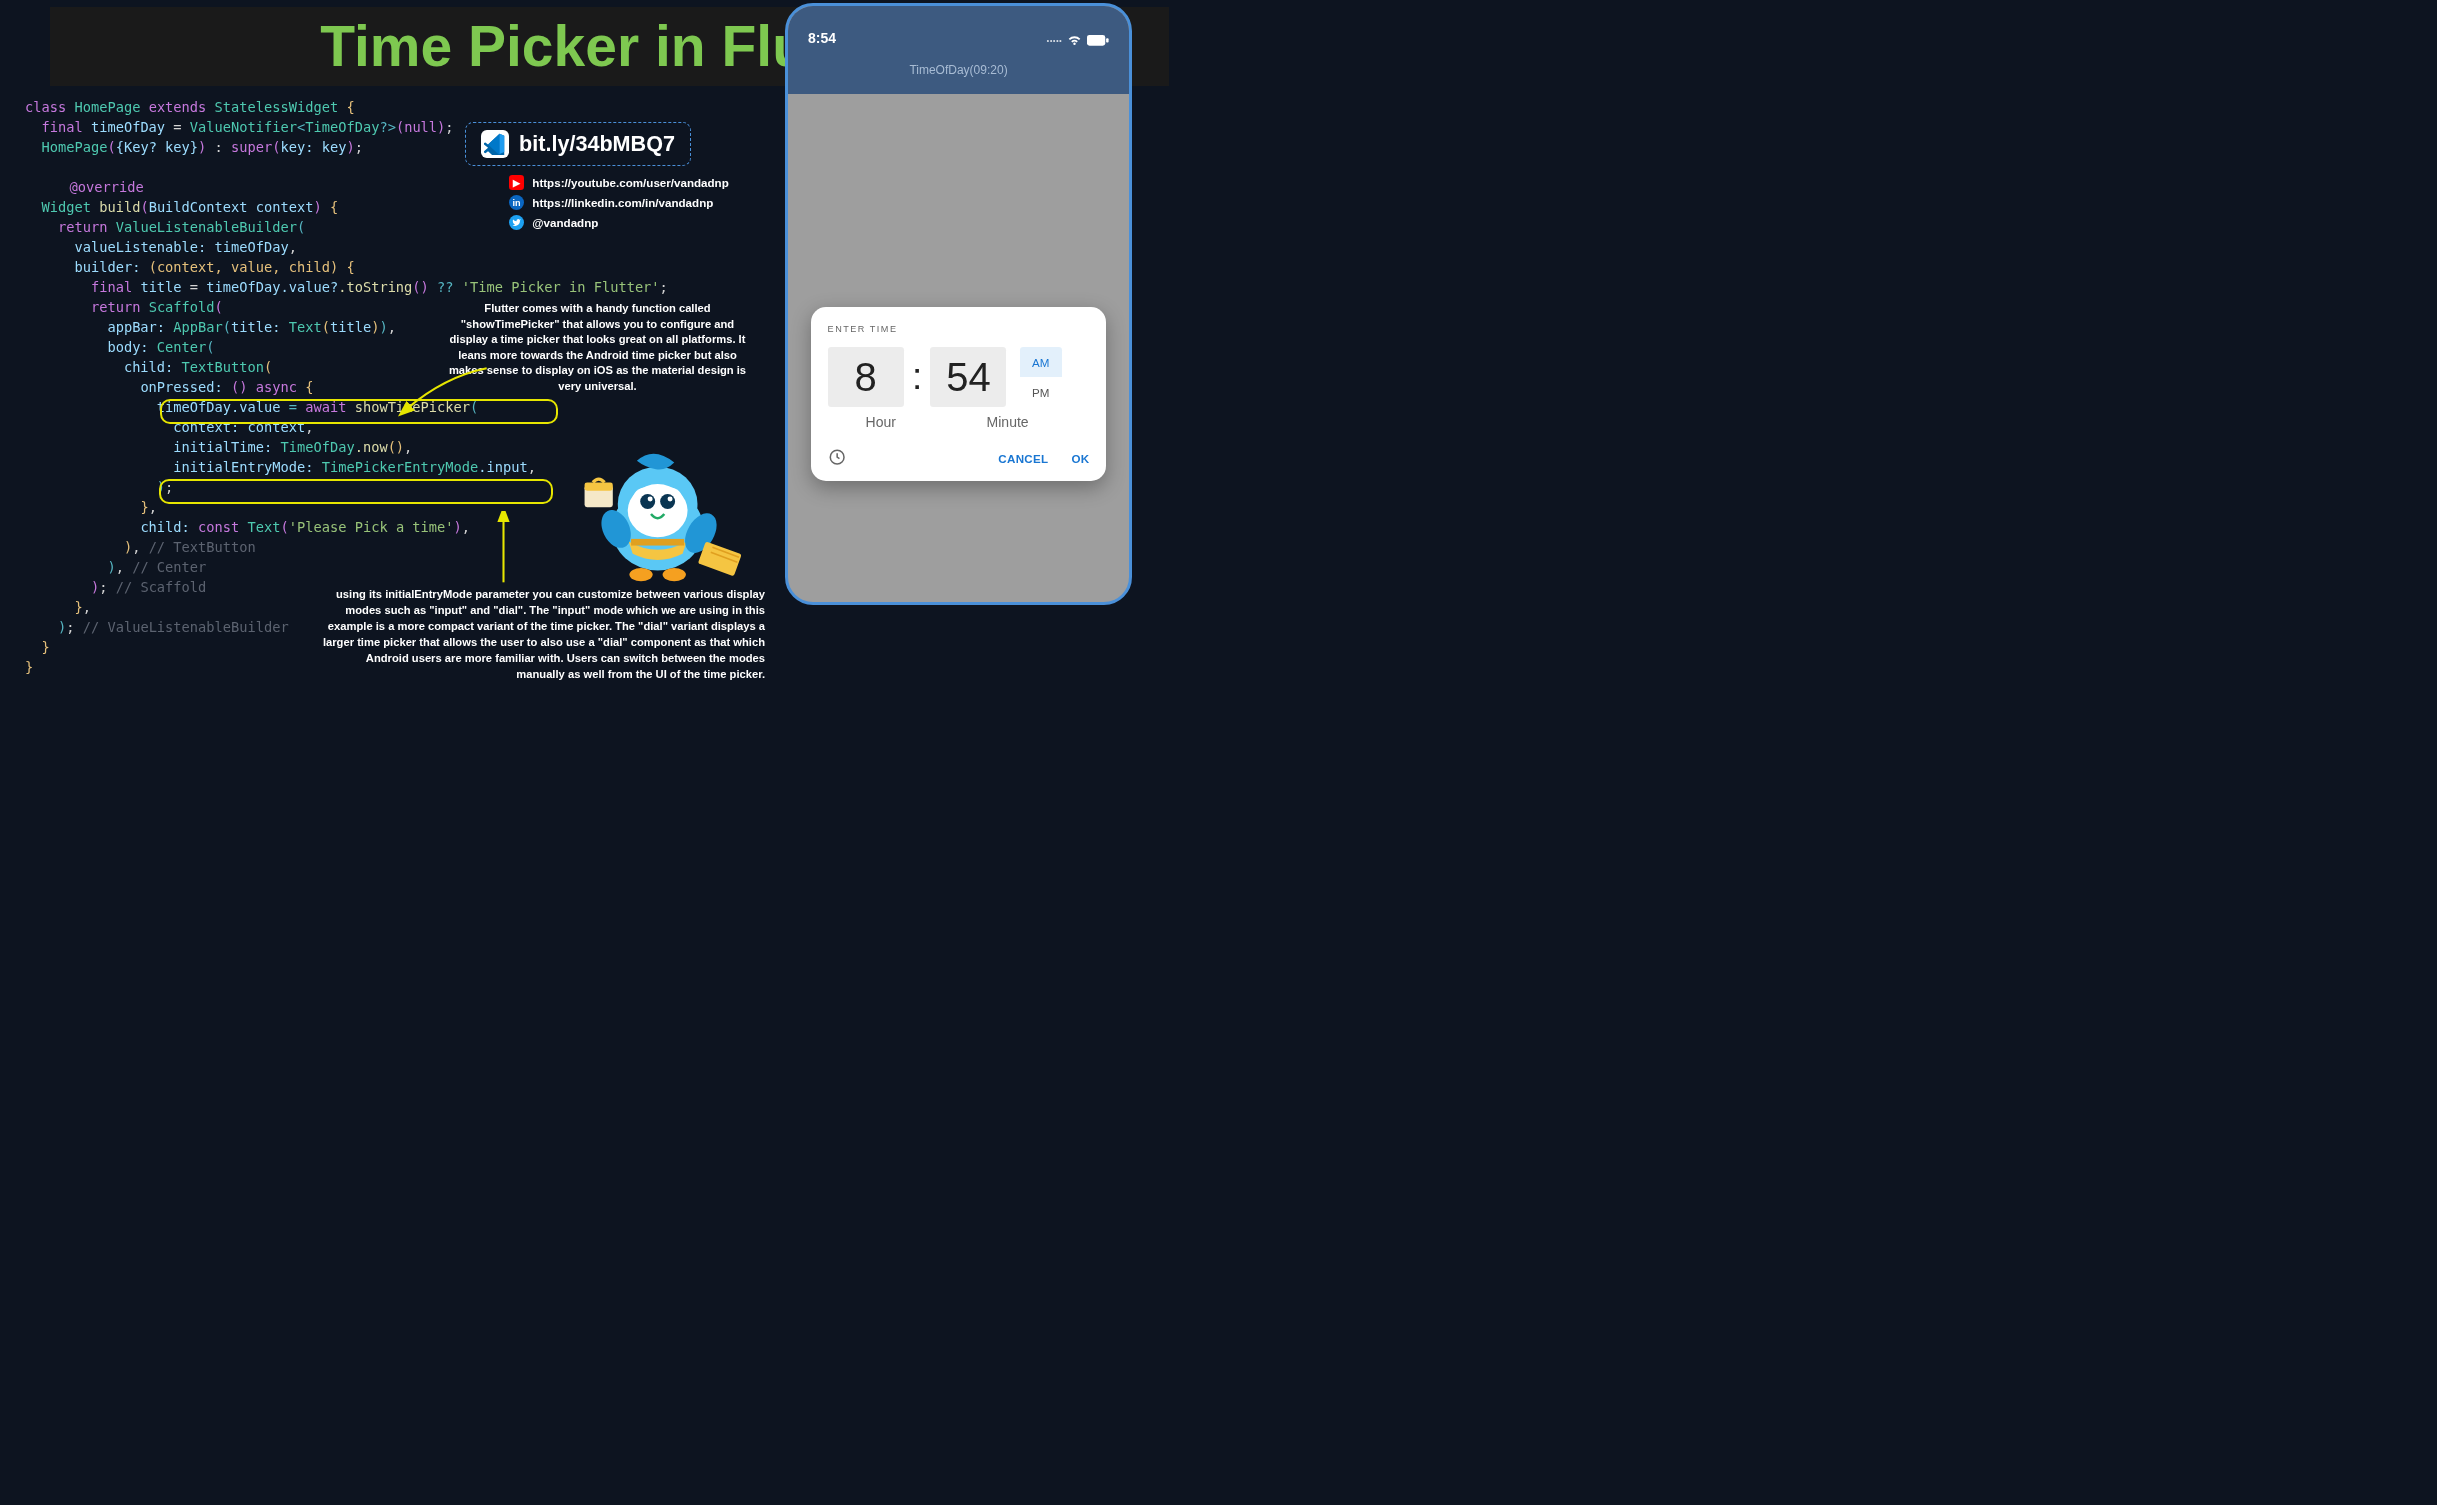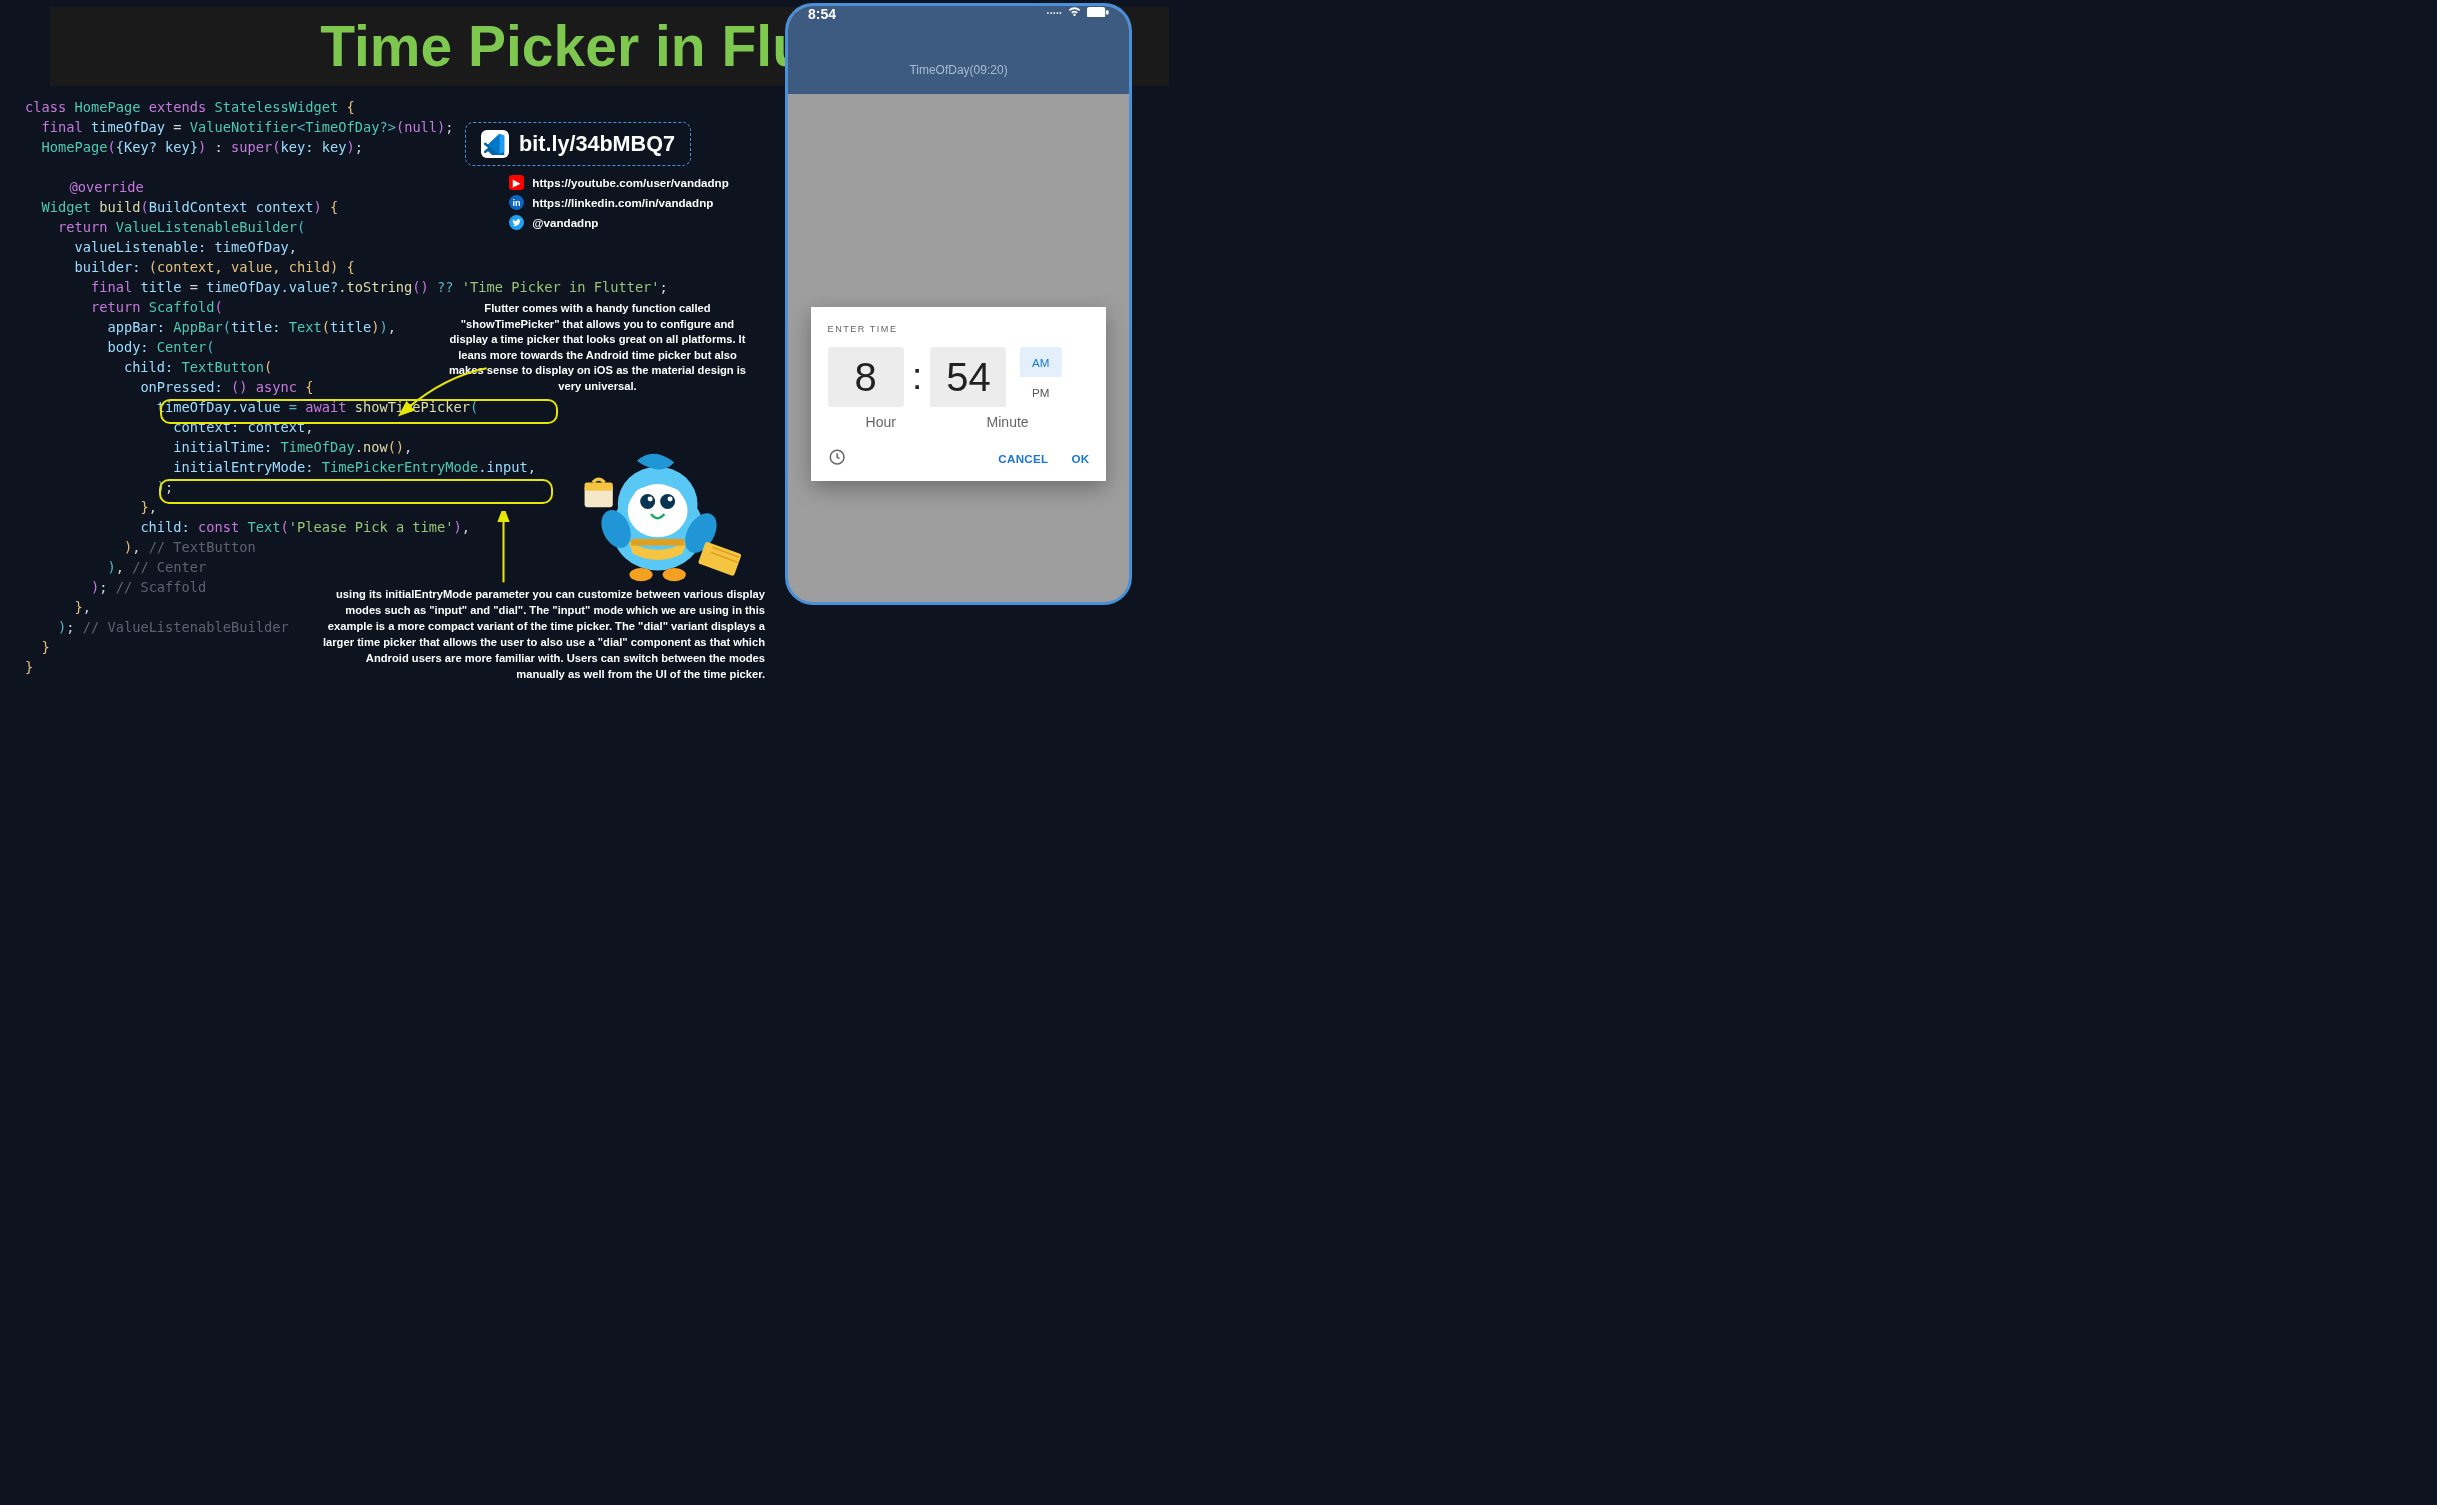--- a/index.html
+++ b/index.html
@@ -80,31 +80,31 @@
 
   .mascot { position: absolute; left: 558px; top: 324px; width: 191px; height: 166px; }
 
   .phone {
     position: absolute; left: 785px; top: 3.3px;
     width: 347px; height: 602px;
     border: 3.3px solid #4a90d9; border-radius: 28px;
     background: #9e9e9e; overflow: hidden;
   }
   .phone-statusbar {
-    background: #3d5a80; height: 40px; display: flex; align-items: flex-start;
+    background: #3d5a80; height: 40px; display: flex; align-items: flex-end;
     justify-content: space-between; padding: 0 20px; color: #fff; font-size: 14px; font-weight: 600;
   }
   .status-icons { display: flex; gap: 5px; align-items: center; }
   .phone-appbar {
     background: #3d5a80; height: 48px; display: flex; align-items: center; justify-content: center;
     color: #a8bcd4; font-size: 12px; font-weight: 500;
   }
   .picker-card {
     position: absolute; left: 23px; top: 301px; right: 23px;
-    background: #fff; border-radius: 0; padding: 16.6px 16.6px 11.6px 16.6px; color: #333;
+    background: #fff; border-radius: 15px; padding: 16.6px 16.6px 11.6px 16.6px; color: #333;
     box-shadow: 0 6.6px 20px rgba(0,0,0,.3);
   }
   .picker-title { font-size: 9.1px; letter-spacing: 1.5px; color: #666; margin-bottom: 13.3px; }
   .picker-row { display: flex; align-items: flex-start; gap: 8.3px; }
   .time-box {
     background: #ececec; width: 76px; height: 60px; border-radius: 3.3px;
     display: flex; align-items: center; justify-content: center;
     font-size: 40px; color: #222;
   }
   .colon { font-size: 37px; color: #222; align-self: center; line-height: 60px;}

